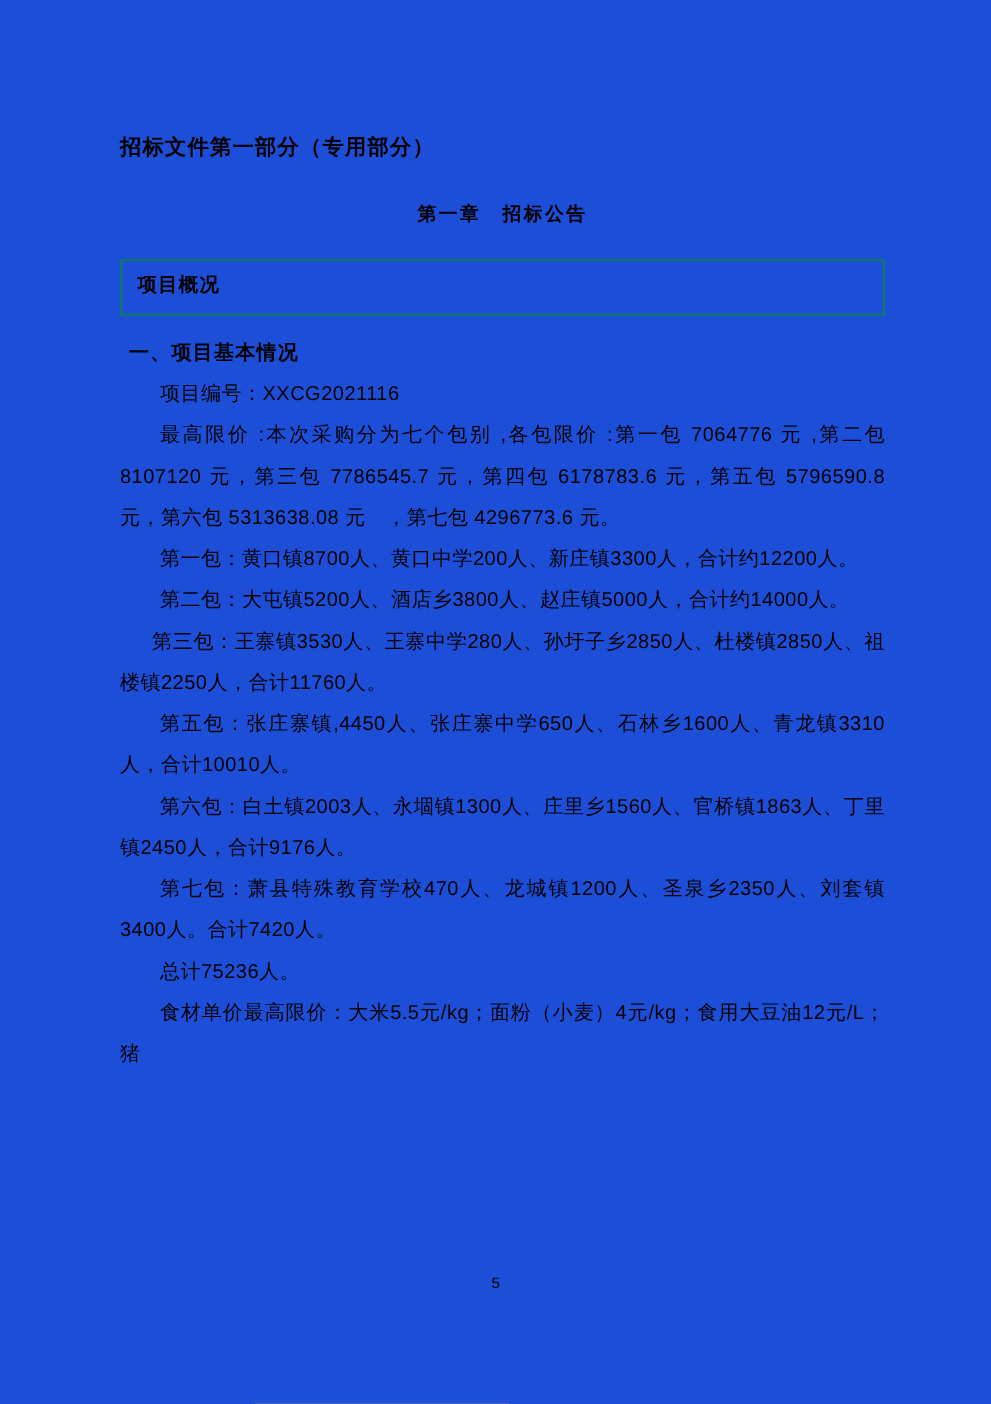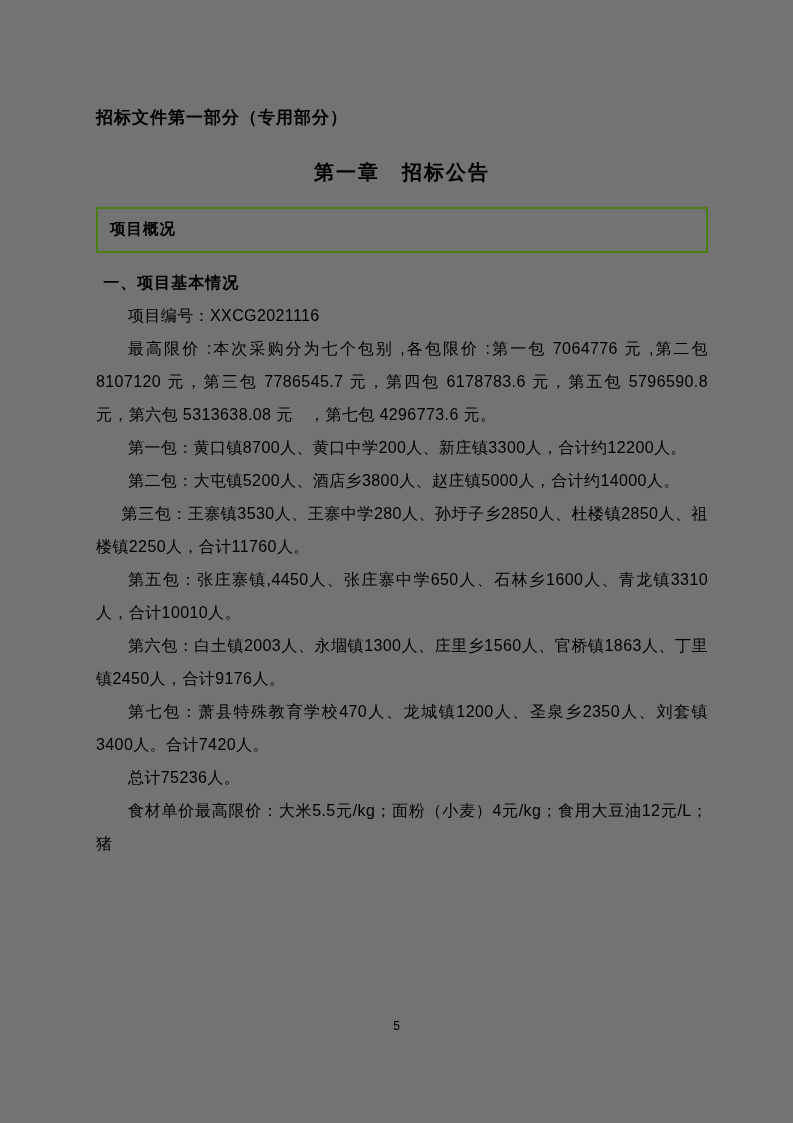--- a/index.html
+++ b/index.html
@@ -2,48 +2,48 @@
 <html><head>
 <meta charset="utf-8">
 <style>
   * { margin: 0; padding: 0; box-sizing: border-box; }
   html, body { background: #888; }
   .page {
     position: relative;
     width: 793px;
     height: 1123px;
     margin: 0 auto;
-    background: #737373;
+    background: #1d4ed8;
     color: #000000;
     font-family: "Liberation Sans", sans-serif;
     overflow: hidden;
   }
   .content {
     position: absolute;
     left: 96px;
     top: 106px;
     width: 612px;
   }
   .doc-header {
     font-size: 17px;
     font-weight: bold;
     letter-spacing: 1px;
     line-height: 24px;
   }
   .chapter-title {
     margin-top: 28px;
-    font-size: 20px;
+    font-size: 15px;
     font-weight: bold;
     text-align: center;
     letter-spacing: 2px;
     line-height: 28px;
   }
   .overview-box {
     margin-top: 21px;
-    border: 2px solid #4d7c0f;
+    border: 2px solid #0f766e;
     padding: 6px 12px 8px 12px;
   }
   .overview-title {
     font-size: 15.5px;
     font-weight: bold;
     line-height: 28px;
     letter-spacing: 1px;
   }
   .overview-text {
     font-size: 15.5px;

